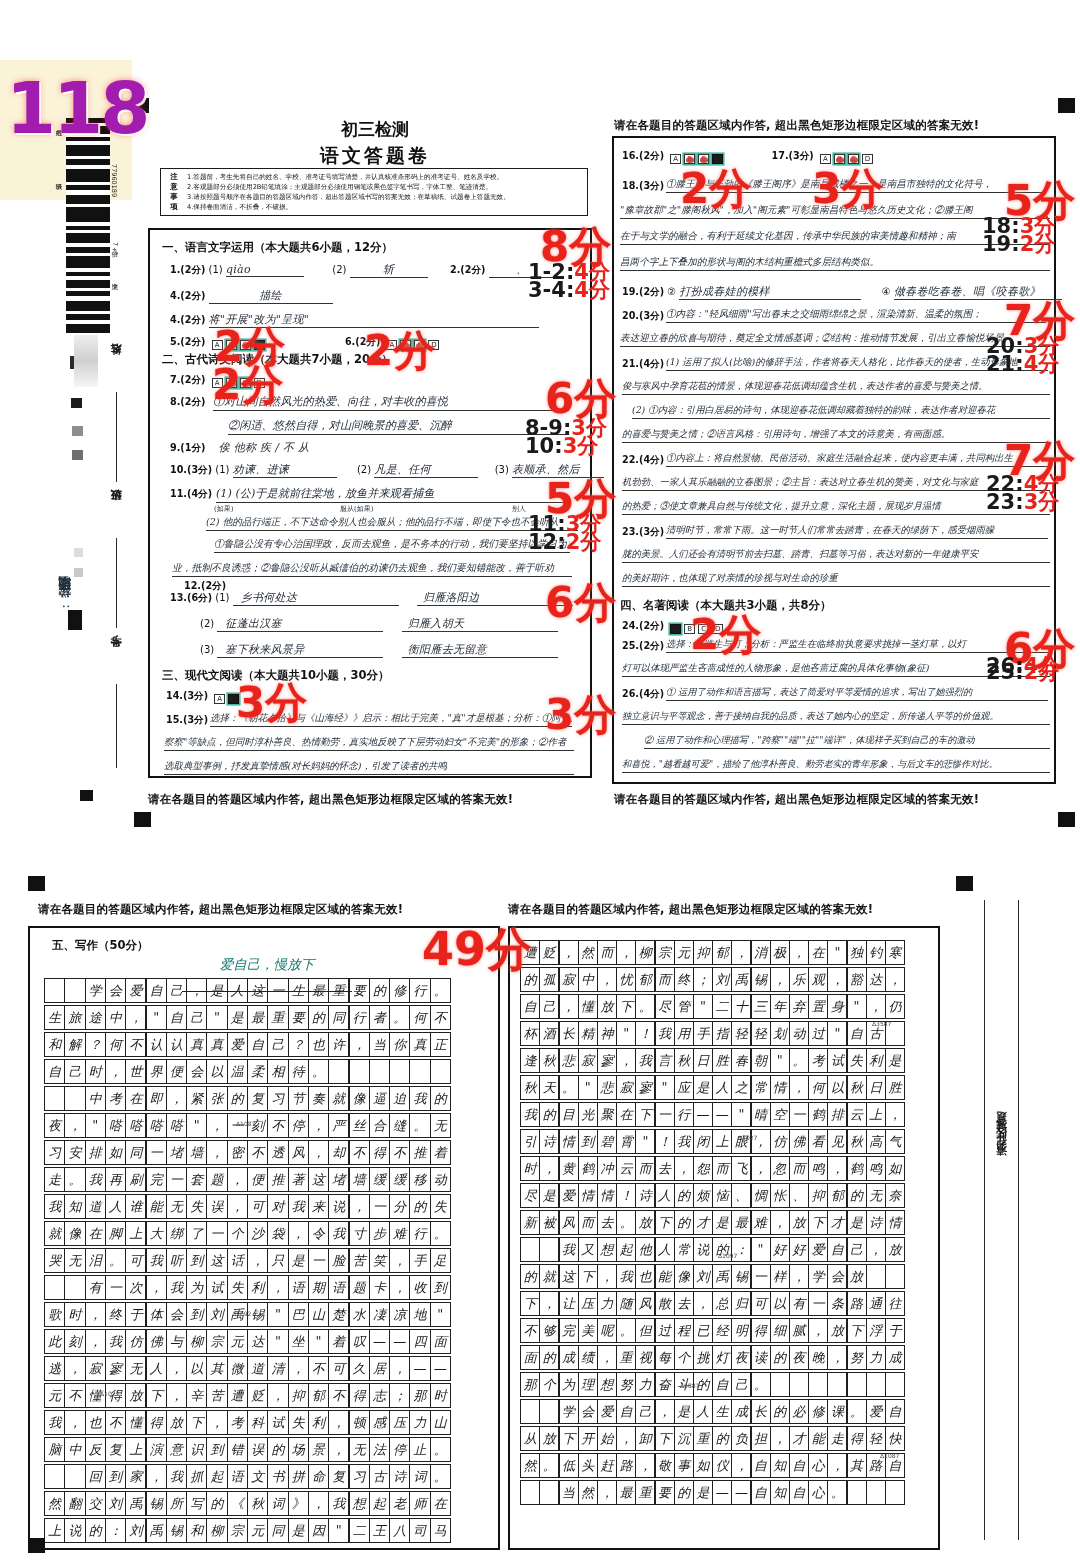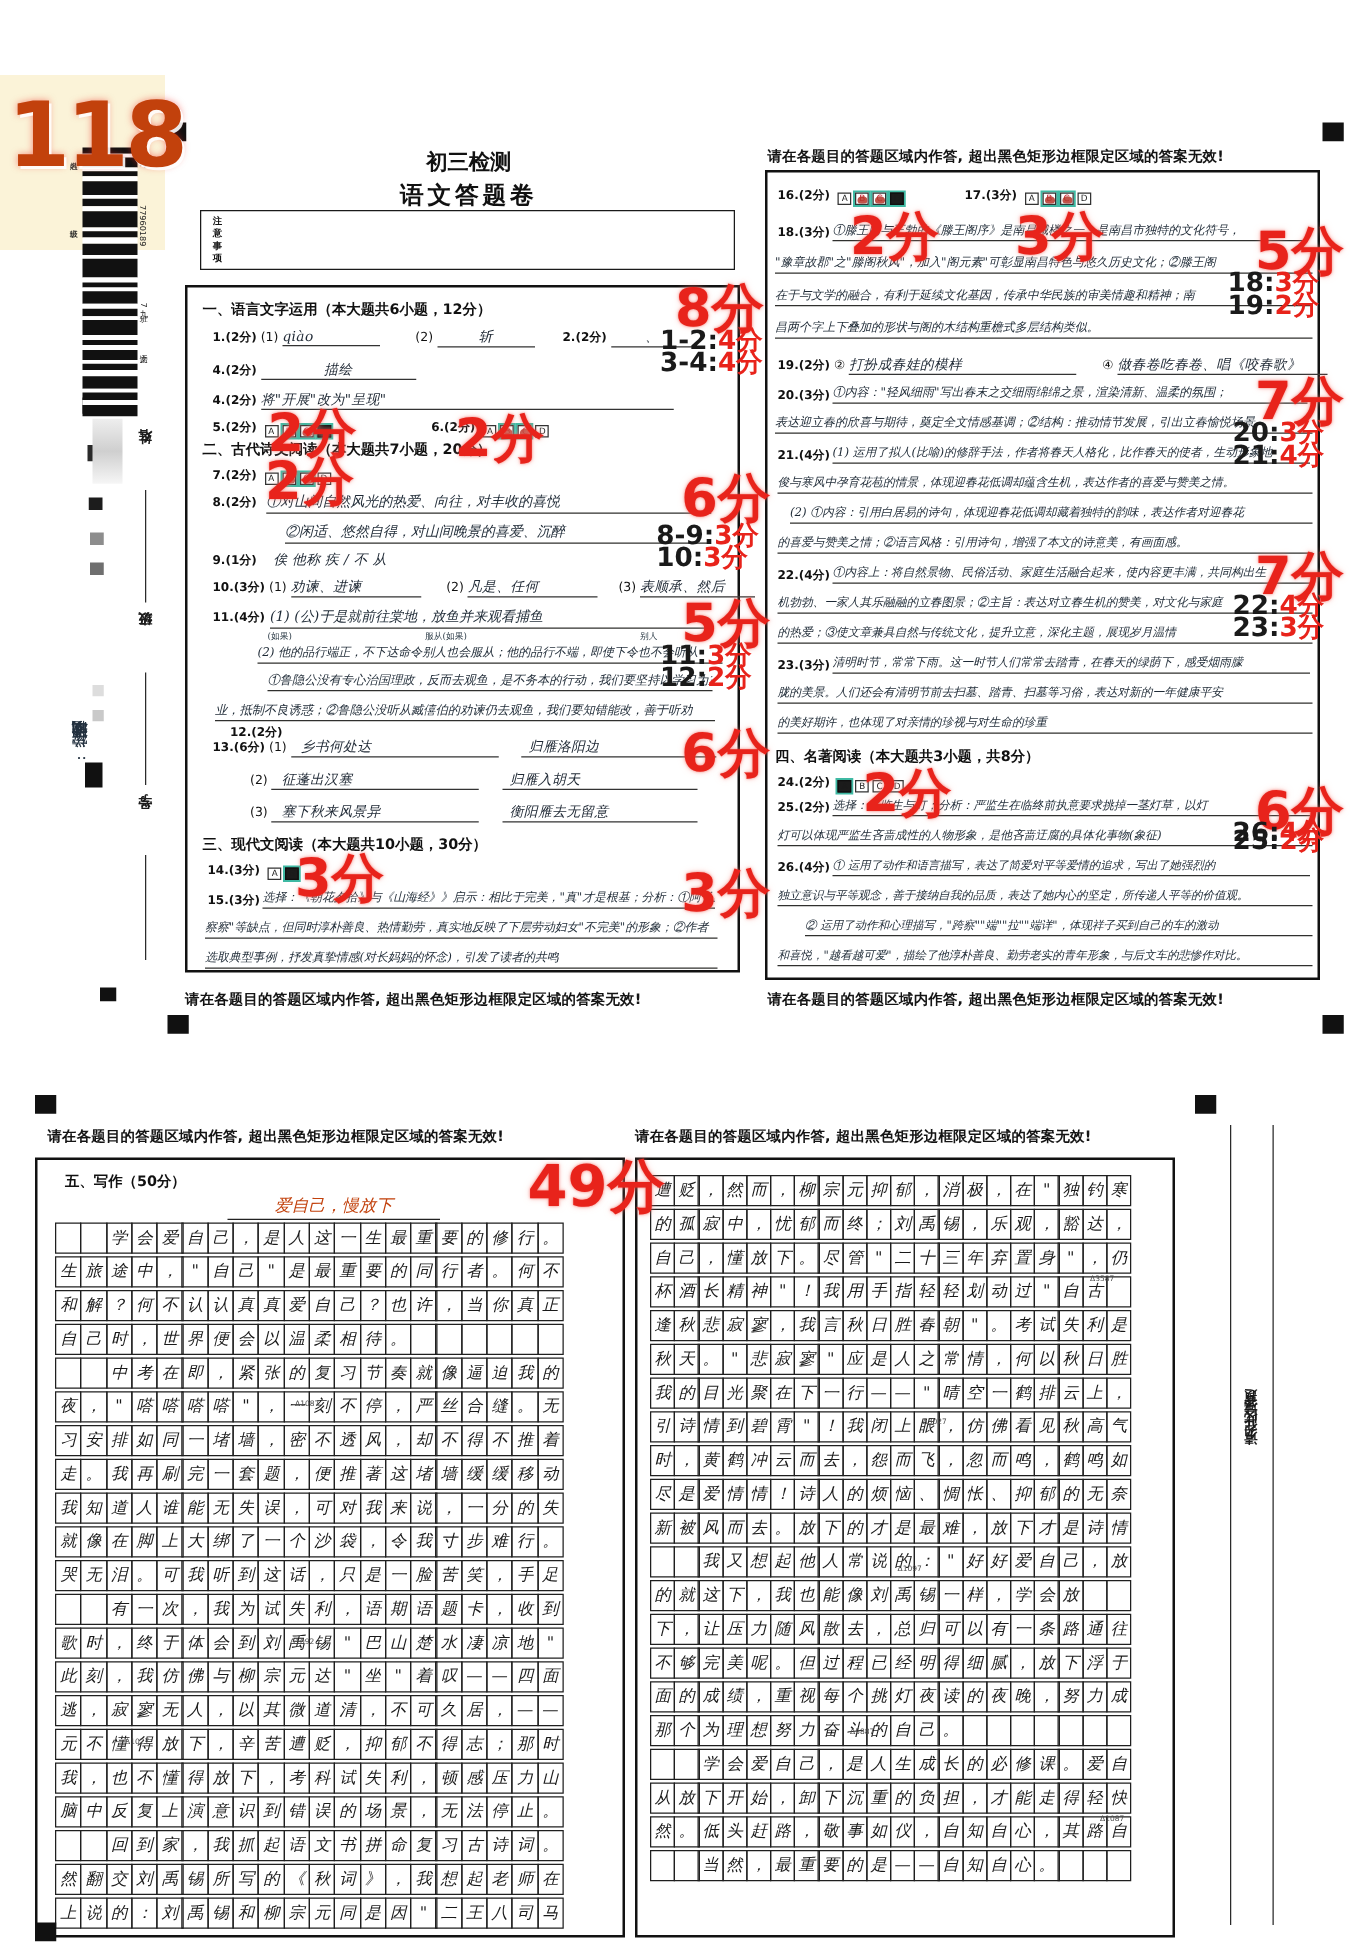--- a/index.html
+++ b/index.html
@@ -38,21 +38,21 @@
   
   #barcode-wrap{position:absolute;left:52px;top:118px;width:74px;height:240px;z-index:5;}
   #barcode{position:absolute;left:14px;top:0;width:44px;height:230px;}
   #barcode i{display:block;width:100%;background:#111;}
   .bc-txt{
     position:absolute;font-size:6.5px;color:#222;white-space:nowrap;
     writing-mode:vertical-rl;font-family:"DejaVu Sans",sans-serif;
   }
   #score118{
     position:absolute;left:6px;top:72px;z-index:30;
-    font-size:72px;font-weight:bold;color:#c2410c;
+    font-size:72px;font-weight:bold;color:#a21caf;
     font-family:"DejaVu Sans",sans-serif;line-height:1;
     text-shadow:2px 2px 0 rgba(255,255,255,.9), 0 0 6px rgba(240,35,27,.5);
     letter-spacing:-3px;
   }
   #hl-yellow{position:absolute;left:0px;top:60px;width:132px;height:140px;background:#fbf3d8;z-index:1;}
 
   
   .reg{position:absolute;background:#111;width:17px;height:15px;z-index:9;}
 
   
@@ -138,21 +138,21 @@
     font-family:"DejaVu Serif",serif;font-size:13px;color:#1a1a1a;
     font-style:italic;overflow:hidden;line-height:1;
   }
   #grid-left .cell{width:21.4px;}
   #grid-right .cell{width:20.3px;}
 
   #essay-title-line{
     position:absolute;left:182px;top:956px;width:170px;
     border-bottom:1.3px solid #222;text-align:center;z-index:8;
     font-family:"DejaVu Serif",serif;font-style:italic;font-size:13.5px;
-    color:#c2410c;padding-bottom:1px;
+    color:#0f766e;padding-bottom:17px;
   }
   #right-vstrip{
     position:absolute;left:978px;top:900px;width:70px;height:660px;
   }
   .vs-line{position:absolute;width:1.4px;background:#2a2a2a;top:0;height:640px;}
   #right-vtext{
     position:absolute;left:16px;top:225px;writing-mode:vertical-rl;
     transform:rotate(180deg);font-size:10.5px;font-weight:bold;letter-spacing:5px;
     color:#1a1a1a;font-family:"DejaVu Sans",sans-serif;
   }
@@ -247,20 +247,26 @@
 <div class="hdr-title" id="t1">初三检测</div>
 <div class="hdr-title" id="t2">语文答题卷</div>
 
 <div id="notice">
   <div id="notice-label">
     <span>注</span>
       <span>意</span>
       <span>事</span>
       <span>项</span>
   </div>
+  <div id="notice-list">
+    <div class="nitem">1.答题前，考生先将自己的姓名、学校、准考证号填写清楚，并认真核准条形码上的准考证号、姓名及学校。</div>
+    <div class="nitem">2.客观题部分必须使用2B铅笔填涂；主观题部分必须使用钢笔或黑色签字笔书写，字体工整、笔迹清楚。</div>
+    <div class="nitem">3.请按照题号顺序在各题目的答题区域内作答，超出答题区域书写的答案无效；在草稿纸、试题卷上答题无效。</div>
+    <div class="nitem">4.保持卷面清洁，不折叠，不破损。</div>
+  </div>
 </div>
 
 <div class="qbox" id="qbox-left"></div>
 
 <div class="sec-h" style="position:absolute;left:162px;top:240px;">一、语言文字运用（本大题共6小题，12分）</div>
 
 <div class="qrow" style="left:170px;top:262px;">
   <span class="qnum">1.(2分)</span>
   <span>(1)</span>
   <span class="hw" style="border-bottom:1px solid #333;display:inline-block;width:78px;text-align:left;">qiào</span>

